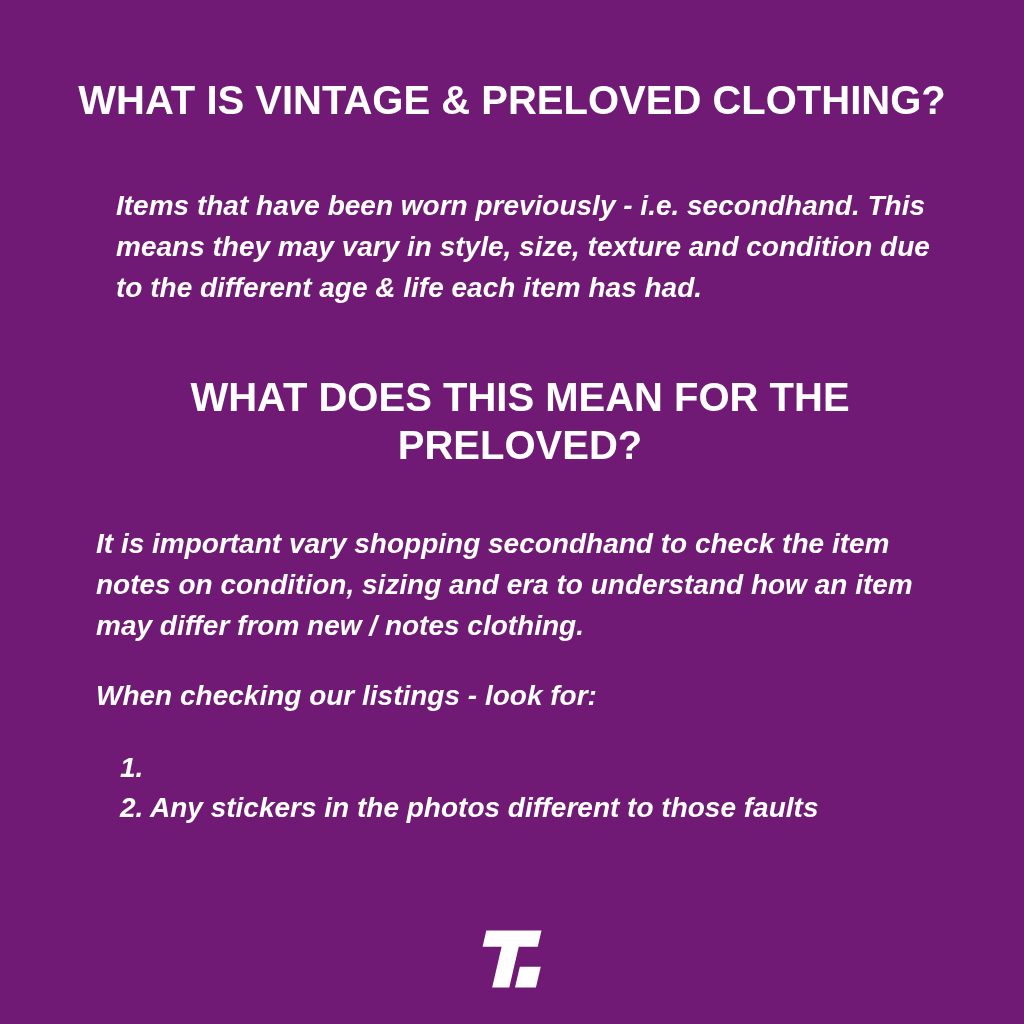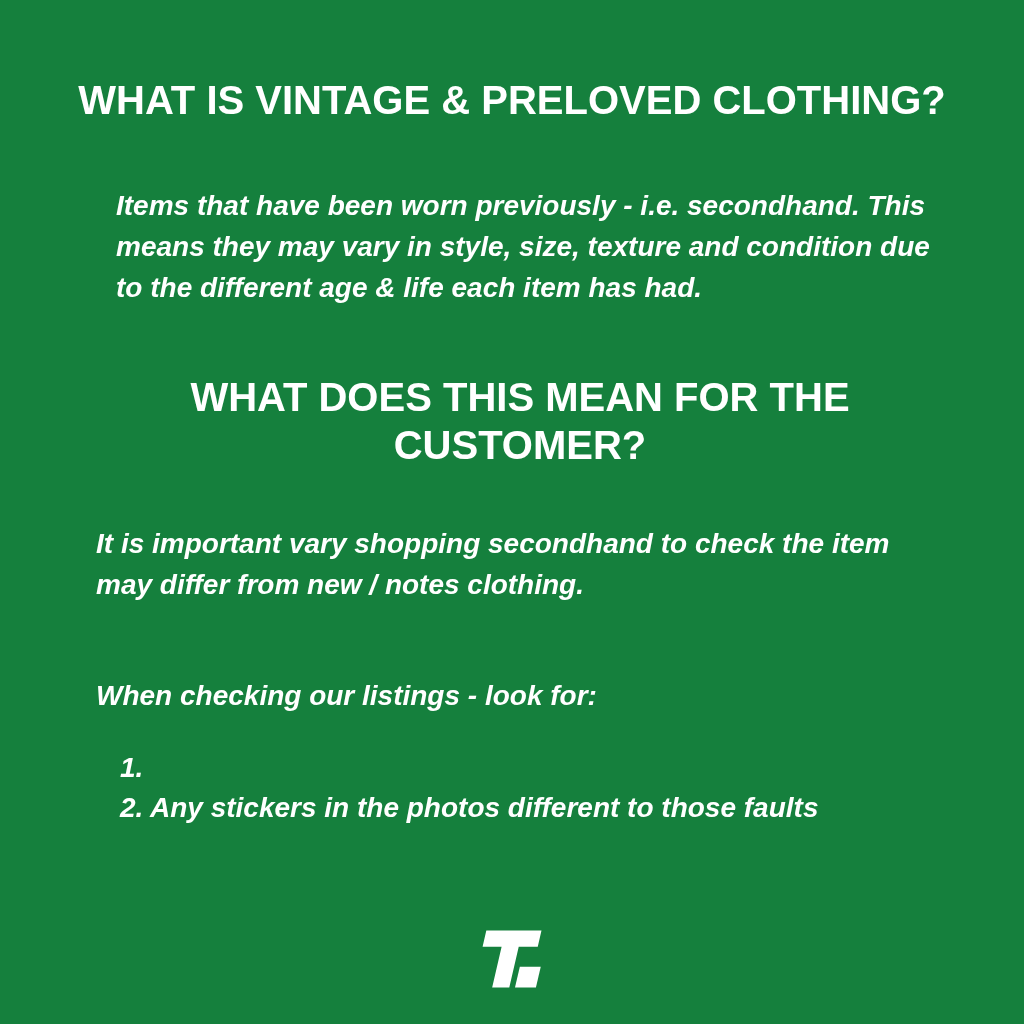--- a/index.html
+++ b/index.html
@@ -1,21 +1,21 @@
 <!DOCTYPE html>
 <html><head>
 <meta charset="utf-8">
 <style>
   * { margin: 0; padding: 0; box-sizing: border-box; }
   html, body { background: #0c0c0c; }
   .canvas {
     position: relative;
     width: 1024px;
     height: 1024px;
-    background: #15803d;
+    background: #701a75;
     color: #ffffff;
     font-family: "Liberation Sans", "DejaVu Sans", sans-serif;
     overflow: hidden;
   }
   .h1 {
     position: absolute;
     top: 80px; left: 0;
     width: 100%;
     text-align: center;
     font-size: 40px;
@@ -77,25 +77,26 @@
   <h1 class="h1">WHAT IS VINTAGE &amp; PRELOVED CLOTHING?</h1>
 
   <div class="para p-intro">
     <div class="line">Items that have been worn previously - i.e. secondhand. This</div>
     <div class="line">means they may vary in style, size, texture and condition due</div>
     <div class="line">to the different age &amp; life each item has had.</div>
   </div>
 
   <h2 class="h2">
     <div class="hline">WHAT DOES THIS MEAN FOR THE</div>
-    <div class="hline">CUSTOMER?</div>
+    <div class="hline">PRELOVED?</div>
   </h2>
 
   <div class="para p-customer">
     <div class="line">It is important vary shopping secondhand to check the item</div>
+    <div class="line">notes on condition, sizing and era to understand how an item</div>
     <div class="line">may differ from new / notes clothing.</div>
   </div>
 
   <div class="para p-prompt">When checking our listings - look for:</div>
 
   <ol class="checklist">
     <li class="check-item">
       <span class="check-num">1.</span>
     </li>
     <li class="check-item">

